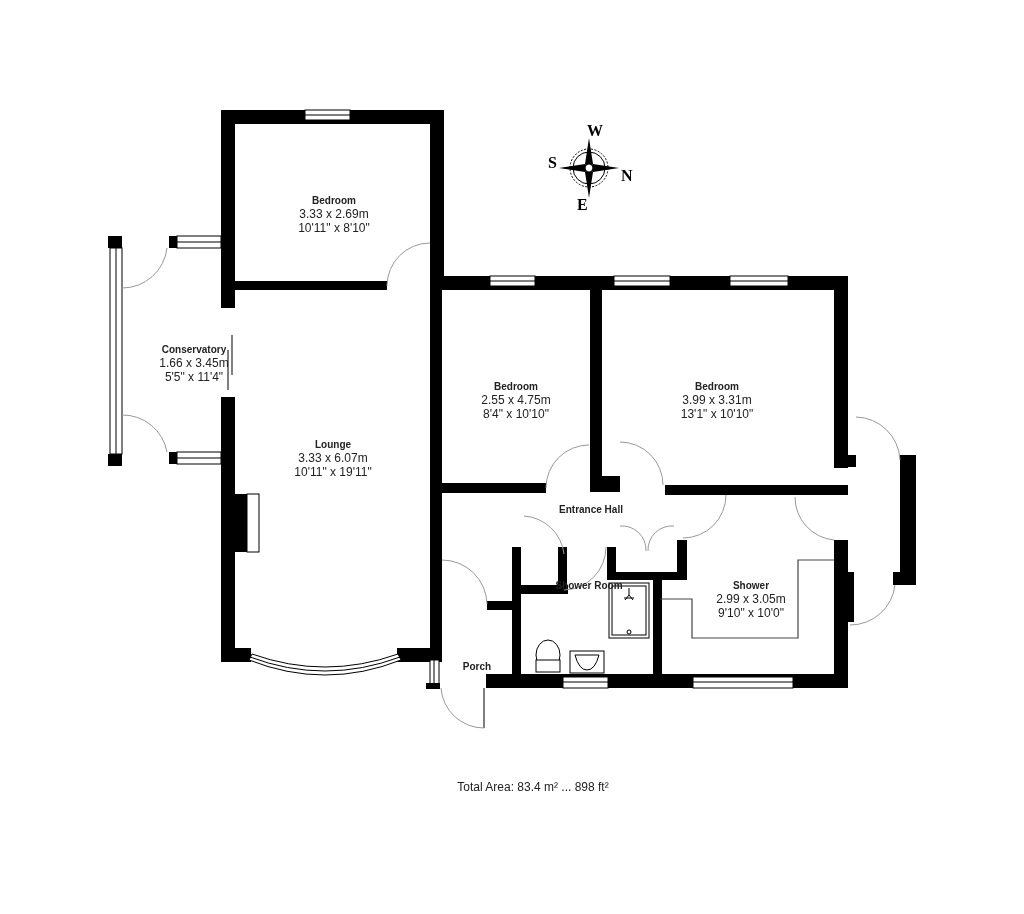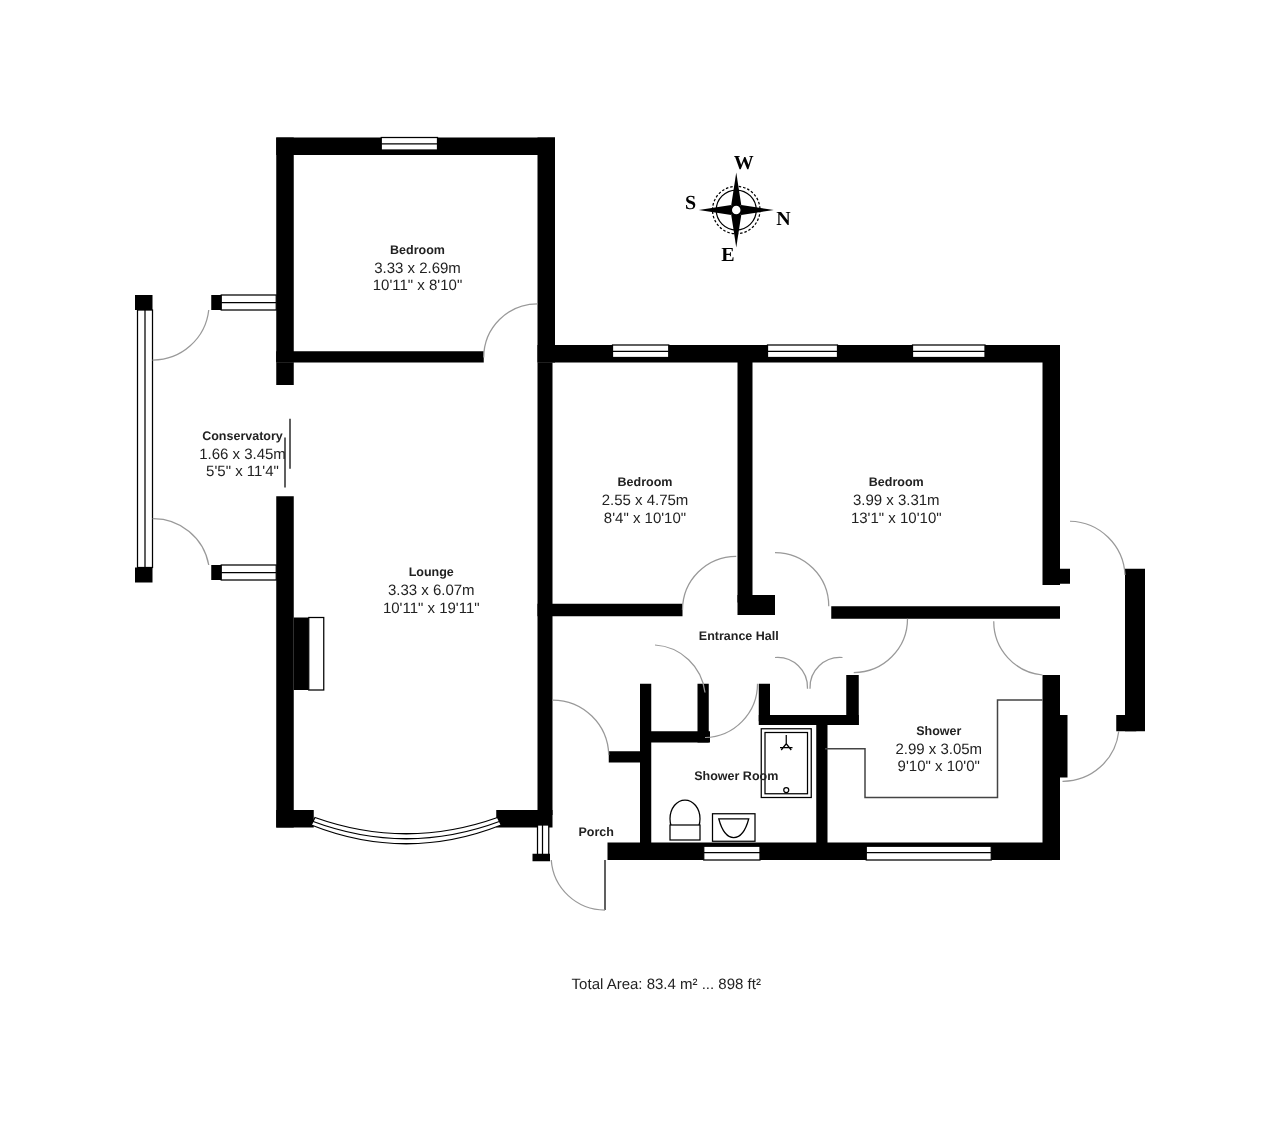--- a/index.html
+++ b/index.html
@@ -164,37 +164,37 @@
   <span class="dim">2.55 x 4.75m</span>
   <span class="dim">8'4" x 10'10"</span>
 </div>
 
 <div class="label" style="left:717px; top:381px;">
   <span class="name">Bedroom</span>
   <span class="dim">3.99 x 3.31m</span>
   <span class="dim">13'1" x 10'10"</span>
 </div>
 
-<div class="label" style="left:333px; top:453px;margin-left:12px;">
+<div class="label" style="left:333px; top:439px;">
   <span class="name">Lounge</span>
   <span class="dim">3.33 x 6.07m</span>
   <span class="dim">10'11" x 19'11"</span>
 </div>
 
 <div class="label" style="left:591px; top:504px;">
   <span class="name">Entrance Hall</span>
 </div>
 
 <div class="label" style="left:751px; top:580px;">
   <span class="name">Shower</span>
   <span class="dim">2.99 x 3.05m</span>
   <span class="dim">9'10" x 10'0"</span>
 </div>
 
-<div class="label" style="left:589px; top:616px;">
+<div class="label" style="left:589px; top:580px;">
   <span class="name">Shower Room</span>
 </div>
 
 <div class="label" style="left:477px; top:661px;text-align:center;">
   <span class="name">Porch</span>
 </div>
 
 <div class="total">Total Area: 83.4 m² ... 898 ft²</div>
 
 </body></html>

